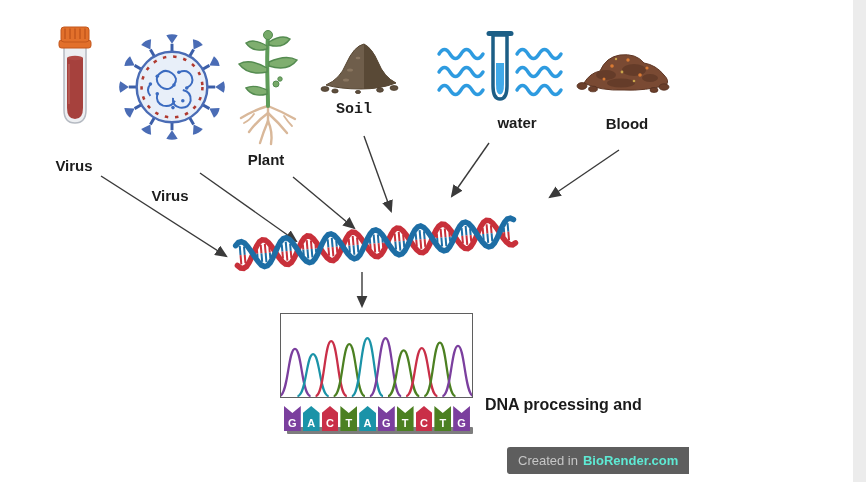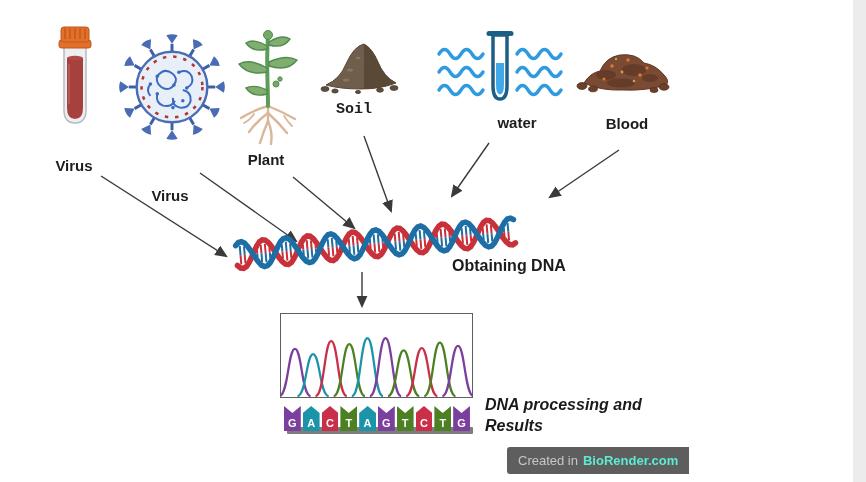--- a/index.html
+++ b/index.html
@@ -21,21 +21,21 @@
   }
   #chrom-box svg{display:block;width:100%;height:100%;}
   #seq-bar{position:absolute;left:287px;top:427px;width:186px;height:7px;background:#7d7d7d;border-radius:1px;}
   #seq-row{position:absolute;left:284px;top:406px;width:186px;height:25px;display:flex;gap:2px;}
   .base-tag{
     flex:1 1 0;height:25px;display:flex;align-items:flex-end;justify-content:center;
     color:#fff;font-weight:bold;font-size:11px;padding-bottom:2px;box-sizing:border-box;
   }
   .shape-notch{clip-path:polygon(0 0,50% 28%,100% 0,100% 100%,0 100%);}
   .shape-point{clip-path:polygon(0 28%,50% 0,100% 28%,100% 100%,0 100%);}
-  #processing-label{position:absolute;left:485px;top:395px;font-weight:bold;font-size:16px;line-height:1.3;width:210px;font-style:italic;}
+  #processing-label{position:absolute;left:485px;top:395px;font-weight:bold;font-size:16px;line-height:1.3;width:210px;}
   #badge{
     position:absolute;left:507px;top:447px;height:27px;display:flex;align-items:stretch;
     font-size:13px;cursor:pointer;
   }
   #badge-main{
     background:#5e5e5e;border-radius:3px 0 0 3px;display:flex;align-items:center;
     padding:0 11px;white-space:nowrap;
   }
   #badge-created{color:#c7c7c7;}
   #badge-brand{color:#5eead4;font-weight:bold;margin-left:5px;}
@@ -300,21 +300,20 @@
       <line x1="257.7999999999997" y1="32" x2="257.7999999999997" y2="41.38140979339573" stroke="#1d6ea5" stroke-width="2"></line>
       <line x1="261.9999999999997" y1="23.866280374961015" x2="261.9999999999997" y2="32" stroke="#c8303a" stroke-width="2"></line>
       <line x1="261.9999999999997" y1="32" x2="261.9999999999997" y2="40.133719625038985" stroke="#1d6ea5" stroke-width="2"></line>
       <line x1="274.5999999999997" y1="27.91318142004004" x2="274.5999999999997" y2="32" stroke="#1d6ea5" stroke-width="2"></line>
       <line x1="274.5999999999997" y1="32" x2="274.5999999999997" y2="36.08681857995996" stroke="#c8303a" stroke-width="2"></line>
       <line x1="278.79999999999967" y1="23.28222438737172" x2="278.79999999999967" y2="32" stroke="#1d6ea5" stroke-width="2"></line>
       <line x1="278.79999999999967" y1="32" x2="278.79999999999967" y2="40.71777561262828" stroke="#c8303a" stroke-width="2"></line>
       <path d="M6.0,42.0 L9.0,44.8 L12.0,45.4 L15.0,43.7 L18.0,39.9 L21.0,34.8 L24.0,29.2 L27.0,24.1 L30.0,20.3 L33.0,18.6 L36.0,19.2 L39.0,22.0 L42.0,26.5 L45.0,32.0 L48.0,37.5 L51.0,42.0 L54.0,44.8 L57.0,45.4 L60.0,43.7 L63.0,39.9 L66.0,34.8 L69.0,29.2 L72.0,24.1 L75.0,20.3 L78.0,18.6 L81.0,19.2 L84.0,22.0 L87.0,26.5 L90.0,32.0 L93.0,37.5 L96.0,42.0 L99.0,44.8 L102.0,45.4 L105.0,43.7 L108.0,39.9 L111.0,34.8 L114.0,29.2 L117.0,24.1 L120.0,20.3 L123.0,18.6 L126.0,19.2 L129.0,22.0 L132.0,26.5 L135.0,32.0 L138.0,37.5 L141.0,42.0 L144.0,44.8 L147.0,45.4 L150.0,43.7 L153.0,39.9 L156.0,34.8 L159.0,29.2 L162.0,24.1 L165.0,20.3 L168.0,18.6 L171.0,19.2 L174.0,22.0 L177.0,26.5 L180.0,32.0 L183.0,37.5 L186.0,42.0 L189.0,44.8 L192.0,45.4 L195.0,43.7 L198.0,39.9 L201.0,34.8 L204.0,29.2 L207.0,24.1 L210.0,20.3 L213.0,18.6 L216.0,19.2 L219.0,22.0 L222.0,26.5 L225.0,32.0 L228.0,37.5 L231.0,42.0 L234.0,44.8 L237.0,45.4 L240.0,43.7 L243.0,39.9 L246.0,34.8 L249.0,29.2 L252.0,24.1 L255.0,20.3 L258.0,18.6 L261.0,19.2 L264.0,22.0 L267.0,26.5 L270.0,32.0 L273.0,37.5 L276.0,42.0 L279.0,44.8 L282.0,45.4 L285.0,43.7 " fill="none" stroke="#c8303a" stroke-width="5.5" stroke-linecap="round"></path>
       <path d="M6.0,22.0 L9.0,19.2 L12.0,18.6 L15.0,20.3 L18.0,24.1 L21.0,29.2 L24.0,34.8 L27.0,39.9 L30.0,43.7 L33.0,45.4 L36.0,44.8 L39.0,42.0 L42.0,37.5 L45.0,32.0 L48.0,26.5 L51.0,22.0 L54.0,19.2 L57.0,18.6 L60.0,20.3 L63.0,24.1 L66.0,29.2 L69.0,34.8 L72.0,39.9 L75.0,43.7 L78.0,45.4 L81.0,44.8 L84.0,42.0 L87.0,37.5 L90.0,32.0 L93.0,26.5 L96.0,22.0 L99.0,19.2 L102.0,18.6 L105.0,20.3 L108.0,24.1 L111.0,29.2 L114.0,34.8 L117.0,39.9 L120.0,43.7 L123.0,45.4 L126.0,44.8 L129.0,42.0 L132.0,37.5 L135.0,32.0 L138.0,26.5 L141.0,22.0 L144.0,19.2 L147.0,18.6 L150.0,20.3 L153.0,24.1 L156.0,29.2 L159.0,34.8 L162.0,39.9 L165.0,43.7 L168.0,45.4 L171.0,44.8 L174.0,42.0 L177.0,37.5 L180.0,32.0 L183.0,26.5 L186.0,22.0 L189.0,19.2 L192.0,18.6 L195.0,20.3 L198.0,24.1 L201.0,29.2 L204.0,34.8 L207.0,39.9 L210.0,43.7 L213.0,45.4 L216.0,44.8 L219.0,42.0 L222.0,37.5 L225.0,32.0 L228.0,26.5 L231.0,22.0 L234.0,19.2 L237.0,18.6 L240.0,20.3 L243.0,24.1 L246.0,29.2 L249.0,34.8 L252.0,39.9 L255.0,43.7 L258.0,45.4 L261.0,44.8 L264.0,42.0 L267.0,37.5 L270.0,32.0 L273.0,26.5 L276.0,22.0 L279.0,19.2 L282.0,18.6 L285.0,20.3 " fill="none" stroke="#1d6ea5" stroke-width="5.5" stroke-linecap="round"></path>
     </svg>
-  <div id="obtaining-label">Obtaining DNA</div>
 
   <div id="chrom-box">
     <svg id="chrom-svg" viewBox="0 0 193 85">
         <path d="M-3,84 C6,84 6,35.64 13,35.64 C20,35.64 20,84 29,84" fill="none" stroke="#7b3f9e" stroke-width="2.3" stroke-linejoin="round"></path>
         <path d="M15.55,84 C24.55,84 24.55,41.099999999999994 31.55,41.099999999999994 C38.55,41.099999999999994 38.55,84 47.55,84" fill="none" stroke="#1b93a8" stroke-width="2.3" stroke-linejoin="round"></path>
         <path d="M34.1,84 C43.1,84 43.1,27.840000000000003 50.1,27.840000000000003 C57.1,27.840000000000003 57.099999999999994,84 66.1,84" fill="none" stroke="#c92f48" stroke-width="2.3" stroke-linejoin="round"></path>
         <path d="M52.650000000000006,84 C61.650000000000006,84 61.650000000000006,30.959999999999994 68.65,30.959999999999994 C75.65,30.959999999999994 75.65,84 84.65,84" fill="none" stroke="#4c8022" stroke-width="2.3" stroke-linejoin="round"></path>
         <path d="M71.2,84 C80.2,84 80.2,24.72 87.2,24.72 C94.2,24.72 94.2,84 103.2,84" fill="none" stroke="#1b93a8" stroke-width="2.3" stroke-linejoin="round"></path>
         <path d="M89.75,84 C98.75,84 98.75,24.72 105.75,24.72 C112.75,24.72 112.75,84 121.75,84" fill="none" stroke="#7b3f9e" stroke-width="2.3" stroke-linejoin="round"></path>
         <path d="M108.30000000000001,84 C117.30000000000001,84 117.30000000000001,37.2 124.30000000000001,37.2 C131.3,37.2 131.3,84 140.3,84" fill="none" stroke="#4c8022" stroke-width="2.3" stroke-linejoin="round"></path>
@@ -332,21 +331,20 @@
       <div class="base-tag shape-point" style="background: rgb(27, 147, 168);">A</div>
       <div class="base-tag shape-notch" style="background: rgb(123, 63, 158);">G</div>
       <div class="base-tag shape-notch" style="background: rgb(76, 128, 34);">T</div>
       <div class="base-tag shape-point" style="background: rgb(201, 47, 72);">C</div>
       <div class="base-tag shape-notch" style="background: rgb(76, 128, 34);">T</div>
       <div class="base-tag shape-notch" style="background: rgb(123, 63, 158);">G</div>
     </div>
 
   <div id="processing-label">
     <div>DNA processing and</div>
-    <div>Results</div>
   </div>
 
   <div id="badge">
     <div id="badge-main">
       <span id="badge-created">Created in</span>
       <span id="badge-brand">BioRender.com</span>
     </div>
     <div id="badge-logo">bìo</div>
   </div>
 

